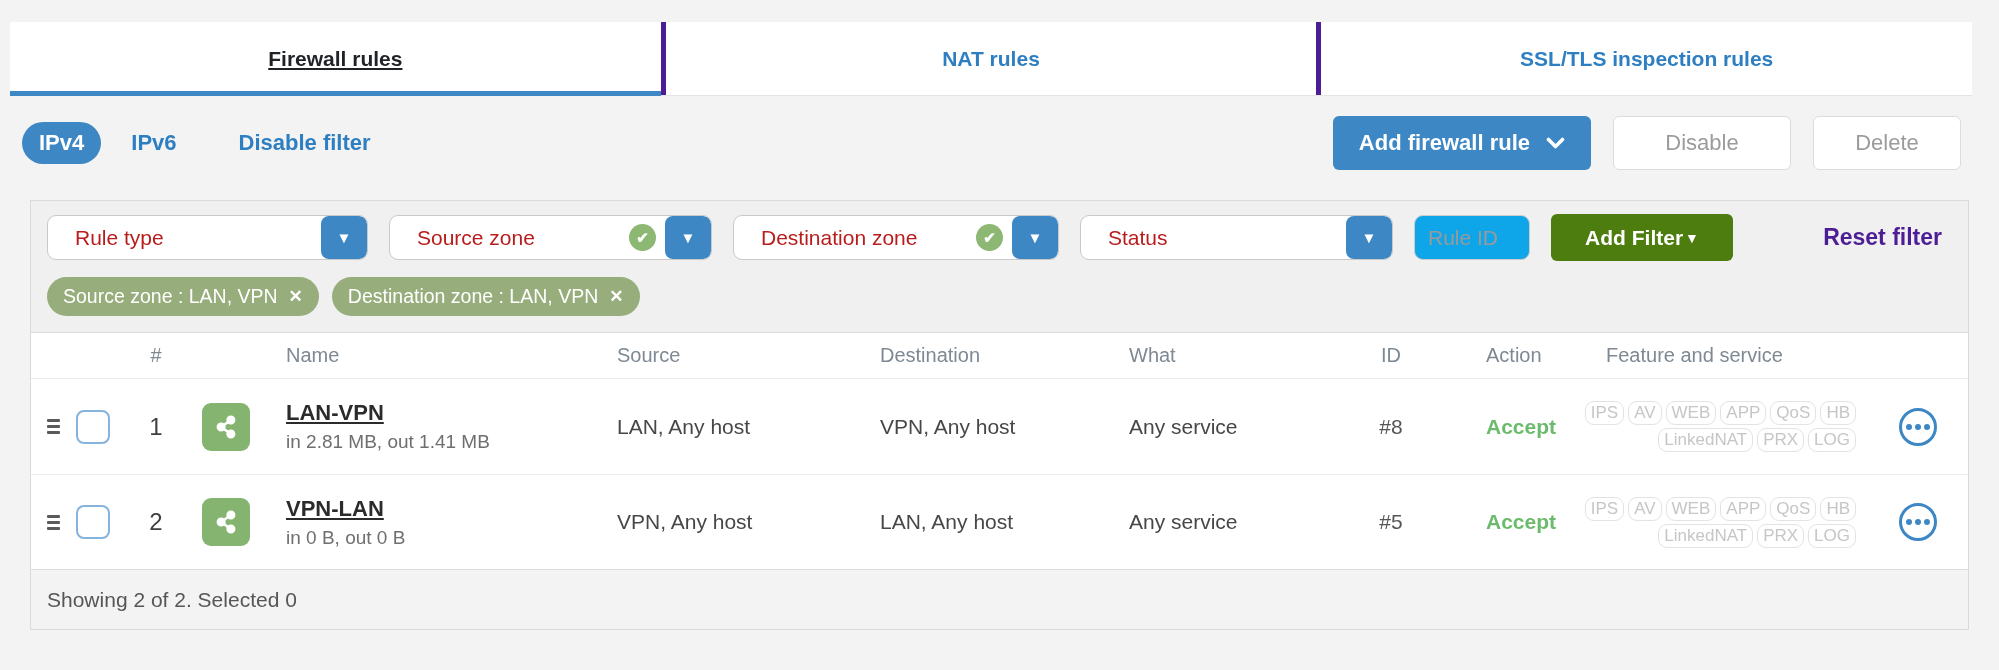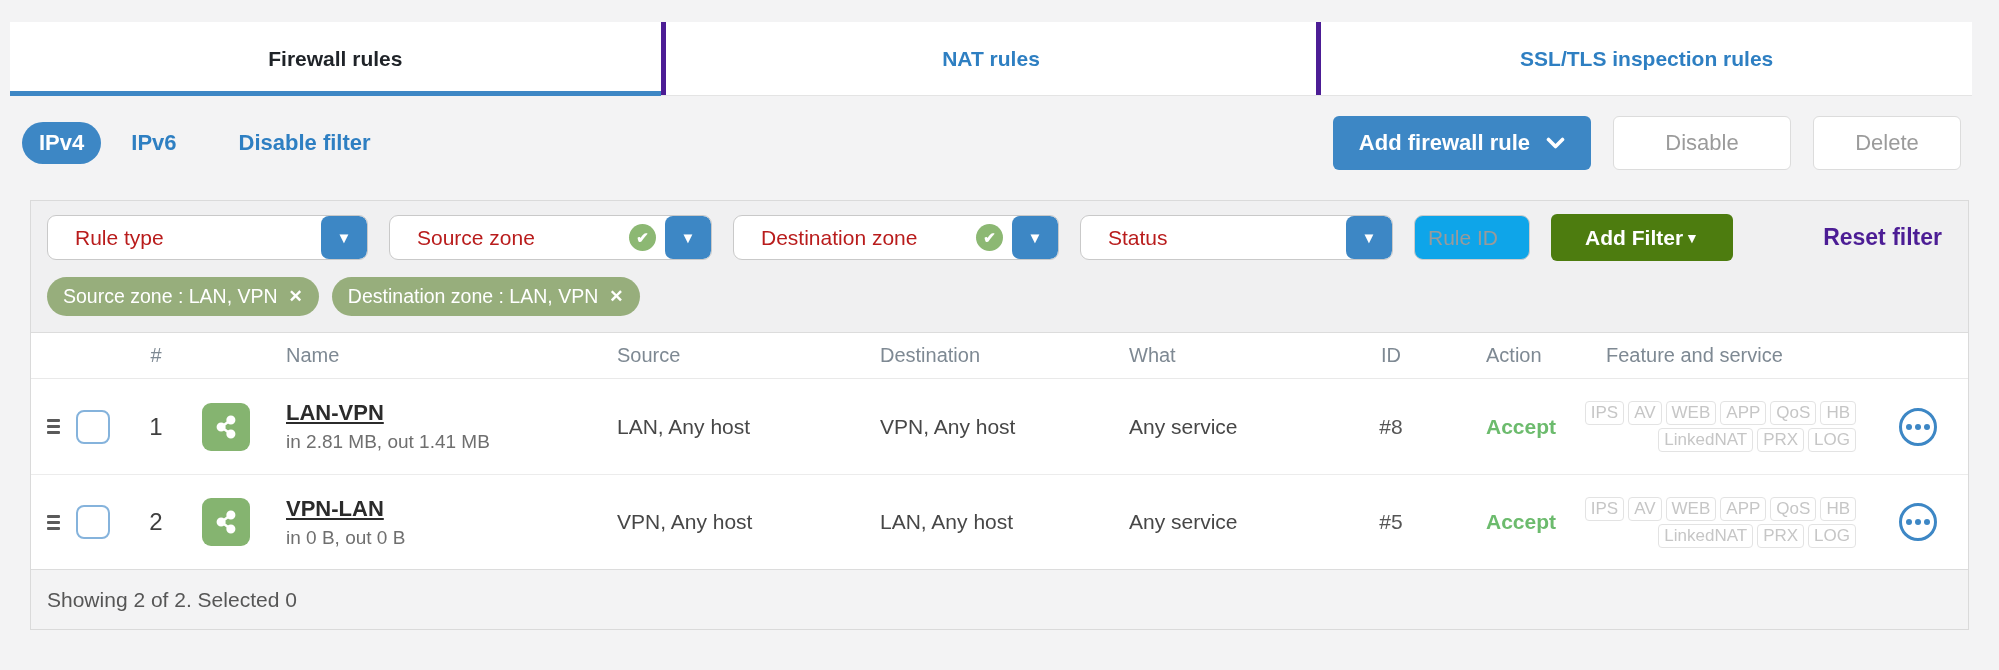--- a/index.html
+++ b/index.html
@@ -15,21 +15,21 @@
   .tabbar {
     position:absolute; top:22px; left:10px; width:1962px; height:74px;
     background:#fff; display:flex;
     border-bottom:1px solid #e4e4e4;
   }
   .tab {
     flex:1; display:flex; align-items:center; justify-content:center;
     font-size:21px; font-weight:bold; color:#2e7fc2; cursor:pointer; position:relative;
   }
   .tab + .tab { border-left:5px solid #4c1d95; }
-  .tab.active { color:#1f2328; }
+  .tab.active { color:#1f2328;text-decoration:underline; }
   .tab.active .tab-underline {
     position:absolute; left:0; right:0; bottom:-1px; height:5px; background:#3d87c5;
   }
 
   
   .toolbar {
     position:absolute; top:112px; left:22px; width:1939px; height:62px;
     display:flex; align-items:center;
   }
   .pill-ipv4 {
@@ -135,21 +135,21 @@
     font-size:22px; font-weight:bold; color:#2b2b2b; text-decoration:underline; cursor:pointer;
     display:inline-block;
   }
   .rule-traffic { font-size:19px; color:#6f6f6f; margin-top:5px; }
   .cell-text { font-size:21px; color:#474747; }
   .cell-id { text-align:center; font-size:21px; color:#555; }
   .cell-action { padding-left:45px; font-size:21px; font-weight:bold; color:#6cbb6d; }
   .cell-features { display:flex; flex-direction:column; align-items:flex-end; gap:3px; padding-right:12px; }
   .badge-line { display:flex; gap:4px; }
   .badge {
-    border:1px solid #e3e3e3; border-radius:4px; color:#c6c6c6; font-size:17px;
+    border:1px solid #e3e3e3; border-radius:9px; color:#c6c6c6; font-size:17px;
     padding:0px 5px; line-height:22px; background:#fff; white-space:nowrap;
   }
   .more-btn {
     width:38px; height:38px; border-radius:50%; border:3px solid #3d87c5;
     display:flex; align-items:center; justify-content:center; gap:3px;
     cursor:pointer; justify-self:center; background:#fff;
   }
   .more-btn i { width:6px; height:6px; border-radius:50%; background:#3d87c5; display:block; }
 
   

